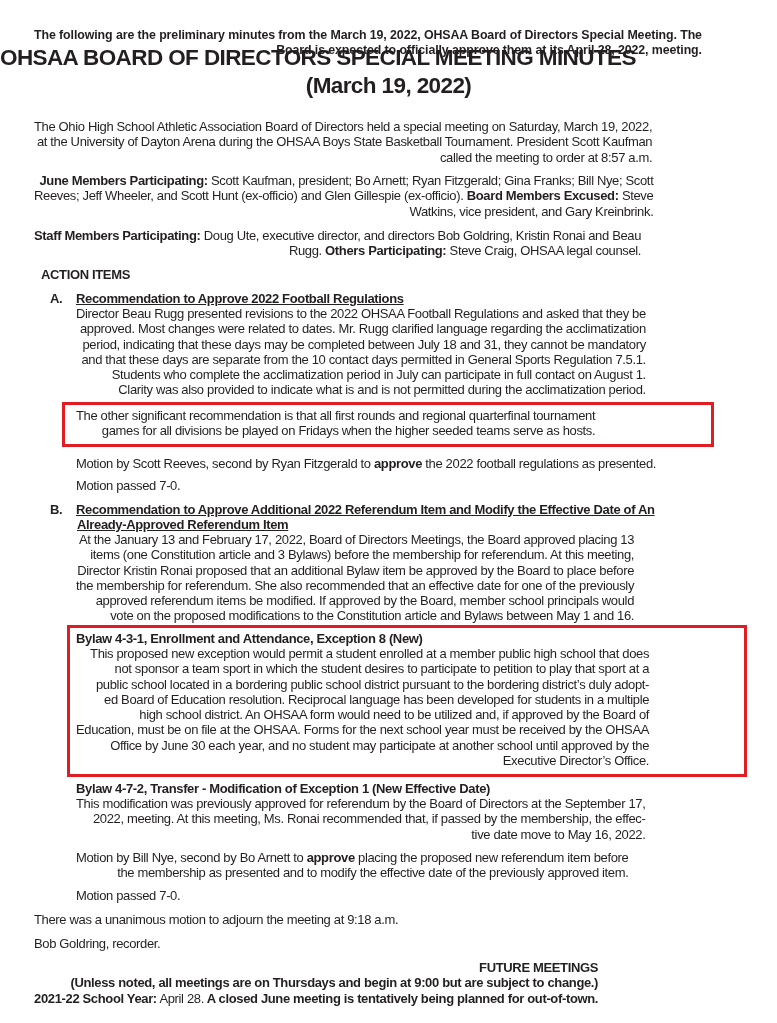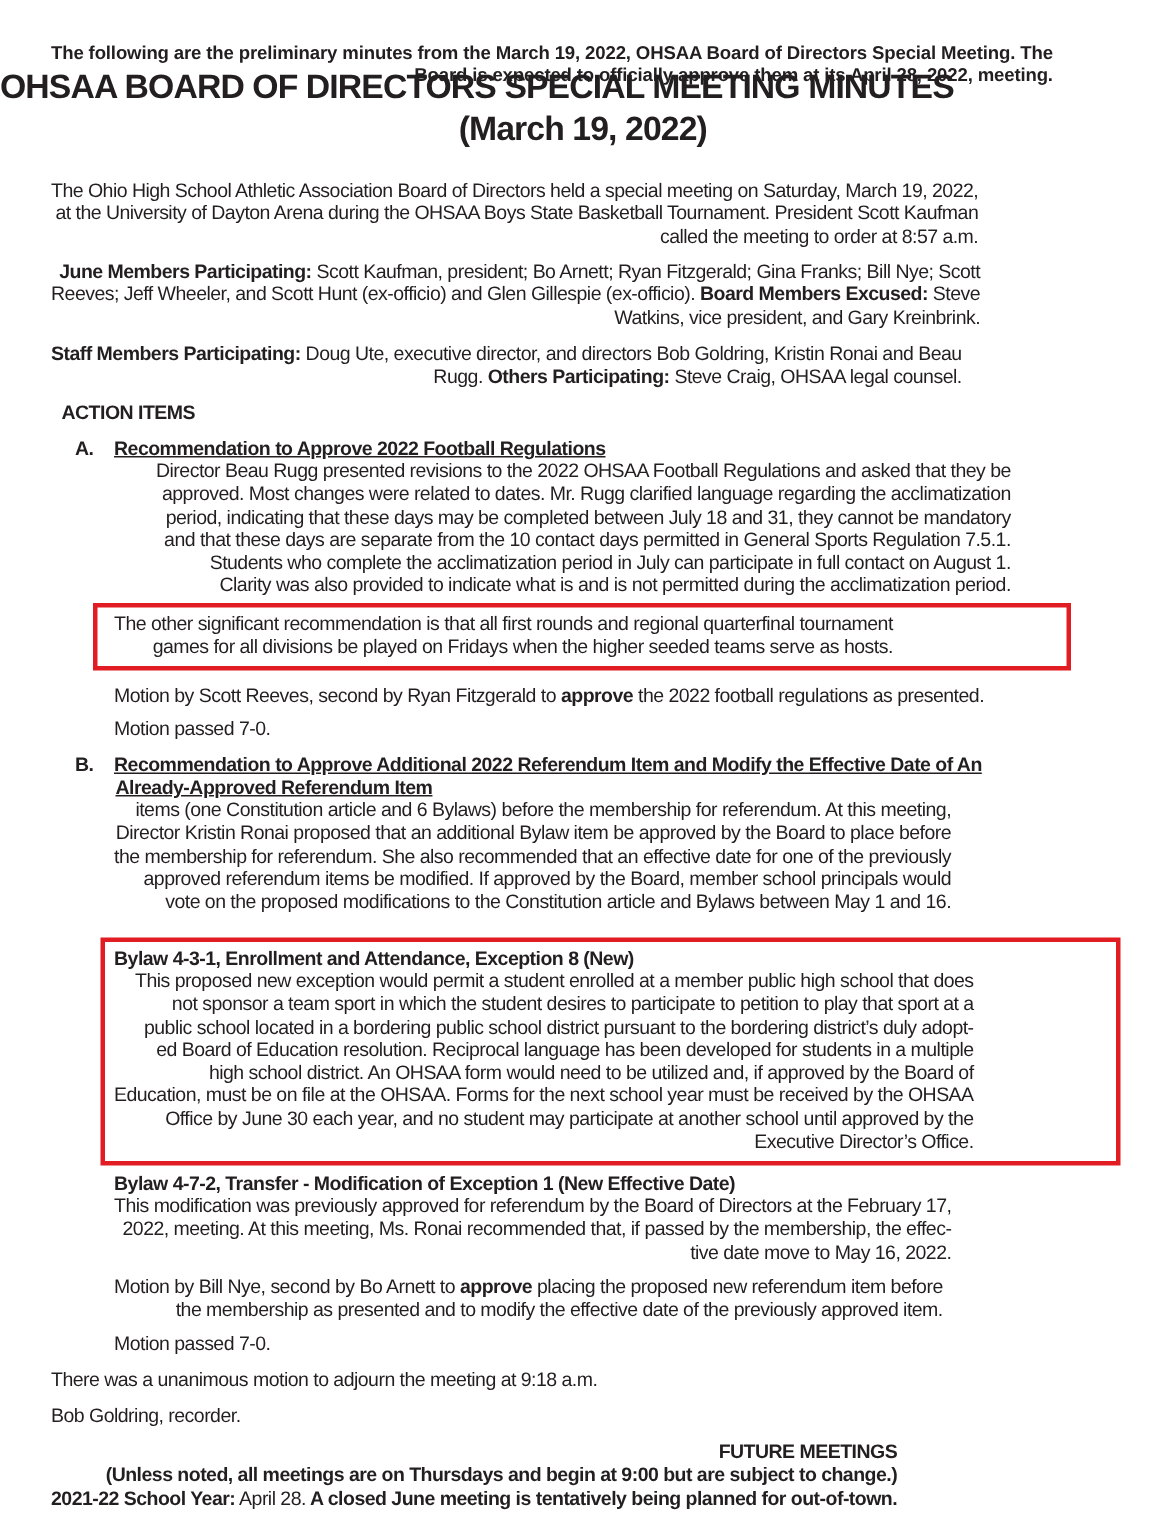--- a/index.html
+++ b/index.html
@@ -53,21 +53,21 @@
     </div>
     <div>
       <span>Rugg. </span><span class="b">Others Participating:</span><span> Steve Craig, OHSAA legal counsel.</span>
     </div>
   </div>
 
   <div class="abs t b" style="left:41px; top:267px;">ACTION ITEMS</div>
 
   <div class="abs t letter" style="left:50px; top:291px;">A.</div>
   <div class="abs t u" style="left:76px; top:291px;">Recommendation to Approve 2022 Football Regulations</div>
-  <div class="abs t" style="left:76px; top:306px; line-height:15.3px;margin-left:28px;">
+  <div class="abs t" style="left:76px; top:306px; line-height:15.3px;">
     <div>Director Beau Rugg presented revisions to the 2022 OHSAA Football Regulations and asked that they be</div>
     <div>approved. Most changes were related to dates. Mr. Rugg clarified language regarding the acclimatization</div>
     <div>period, indicating that these days may be completed between July 18 and 31, they cannot be mandatory</div>
     <div>and that these days are separate from the 10 contact days permitted in General Sports Regulation 7.5.1.</div>
     <div>Students who complete the acclimatization period in July can participate in full contact on August 1.</div>
     <div>Clarity was also provided to indicate what is and is not permitted during the acclimatization period.</div>
   </div>
 
   <div class="redbox" style="left: 62px; top: 402px; width: 652px; height: 45px; border-color: rgb(226, 28, 35);"></div>
   <div class="abs t" style="left:76px; top:408px; line-height:15.3px;">
@@ -77,21 +77,22 @@
 
   <div class="abs t" style="left:76px; top:456px;">
     <span>Motion by Scott Reeves, second by Ryan Fitzgerald to </span><span class="b">approve</span><span> the 2022 football regulations as presented.</span>
   </div>
   <div class="abs t" style="left:76px; top:478px;">Motion passed 7-0.</div>
 
   <div class="abs t letter" style="left:50px; top:502px;">B.</div>
   <div class="abs t u" style="left:76px; top:502px;">Recommendation to Approve Additional 2022 Referendum Item and Modify the Effective Date of An</div>
   <div class="abs t u" style="left:77px; top:517px;">Already-Approved Referendum Item</div>
   <div class="abs t" style="left:76px; top:532px; line-height:15.3px;">
-    <div>items (one Constitution article and 6 Bylaws) before the membership for referendum. At this meeting,</div>
+    <div>At the January 13 and February 17, 2022, Board of Directors Meetings, the Board approved placing 13</div>
+    <div>items (one Constitution article and 3 Bylaws) before the membership for referendum. At this meeting,</div>
     <div>Director Kristin Ronai proposed that an additional Bylaw item be approved by the Board to place before</div>
     <div>the membership for referendum. She also recommended that an effective date for one of the previously</div>
     <div>approved referendum items be modified. If approved by the Board, member school principals would</div>
     <div>vote on the proposed modifications to the Constitution article and Bylaws between May 1 and 16.</div>
   </div>
 
   <div class="redbox" style="left: 67px; top: 625px; width: 680px; height: 152px; border-color: rgb(226, 28, 35);"></div>
   <div class="abs t b" style="left:76px; top:631px;">Bylaw 4-3-1, Enrollment and Attendance, Exception 8 (New)</div>
   <div class="abs t" style="left:76px; top:646px; line-height:15.3px;">
     <div>This proposed new exception would permit a student enrolled at a member public high school that does</div>
@@ -99,21 +100,21 @@
     <div>public school located in a bordering public school district pursuant to the bordering district’s duly adopt-</div>
     <div>ed Board of Education resolution. Reciprocal language has been developed for students in a multiple</div>
     <div>high school district. An OHSAA form would need to be utilized and, if approved by the Board of</div>
     <div>Education, must be on file at the OHSAA. Forms for the next school year must be received by the OHSAA</div>
     <div>Office by June 30 each year, and no student may participate at another school until approved by the</div>
     <div>Executive Director’s Office.</div>
   </div>
 
   <div class="abs t b" style="left:76px; top:781px;">Bylaw 4-7-2, Transfer - Modification of Exception 1 (New Effective Date)</div>
   <div class="abs t" style="left:76px; top:796px; line-height:15.3px;">
-    <div>This modification was previously approved for referendum by the Board of Directors at the February 17,</div>
+    <div>This modification was previously approved for referendum by the Board of Directors at the September 17,</div>
     <div>2022, meeting. At this meeting, Ms. Ronai recommended that, if passed by the membership, the effec-</div>
     <div>tive date move to May 16, 2022.</div>
   </div>
 
   <div class="abs t" style="left:76px; top:850px; line-height:15.3px;">
     <div>
       <span>Motion by Bill Nye, second by Bo Arnett to </span><span class="b">approve</span><span> placing the proposed new referendum item before</span>
     </div>
     <div>the membership as presented and to modify the effective date of the previously approved item.</div>
   </div>

